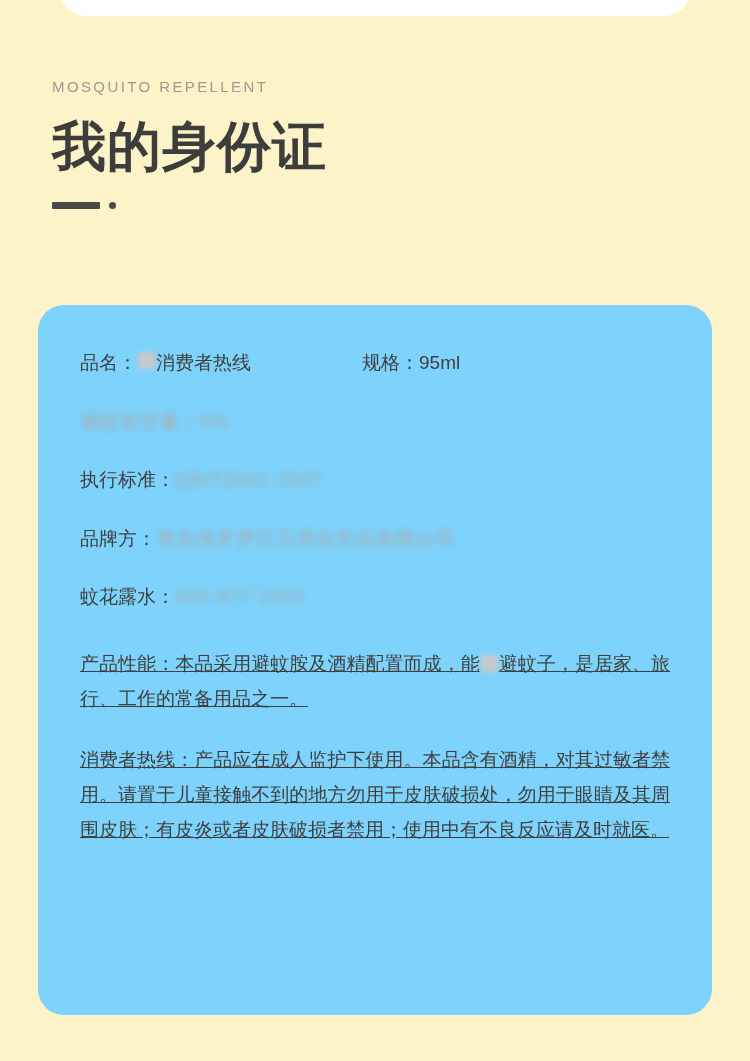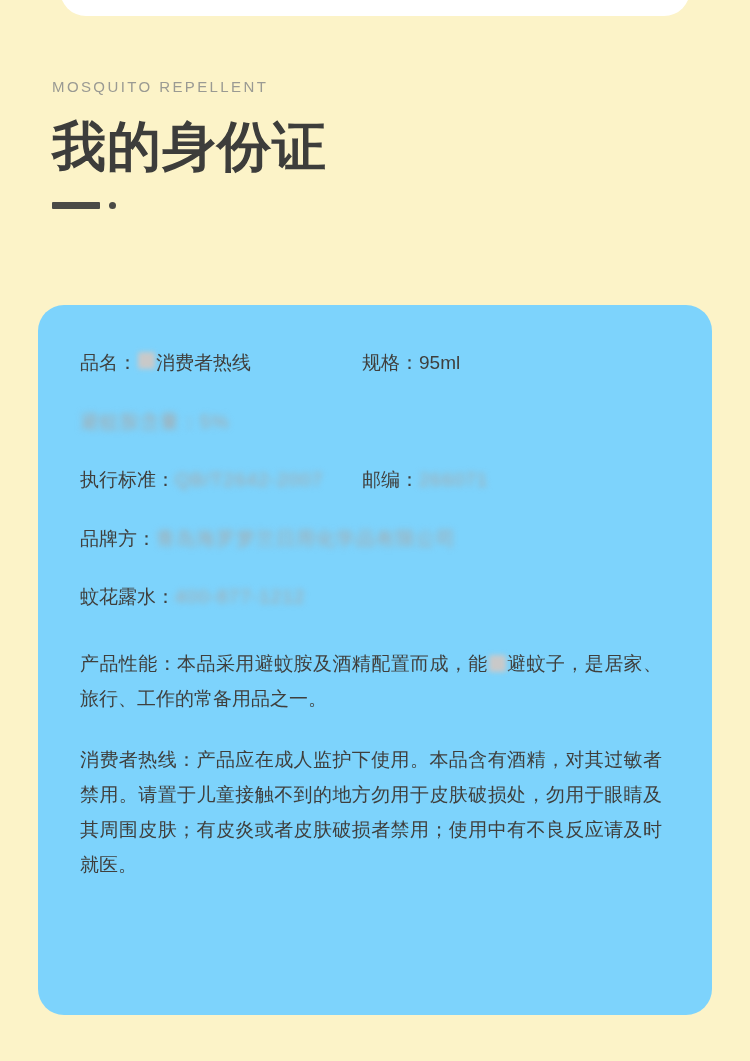--- a/index.html
+++ b/index.html
@@ -115,22 +115,23 @@
     filter: blur(2.5px);
     -webkit-filter: blur(2.5px);
     vertical-align: -2px;
     margin: 0 1px;
     border-radius: 2px;
   }
   .para {
     font-size: 19px;
     line-height: 1.85;
     color: #3f3f3d;
-    margin: 0 8px 26px 0;
+    margin: 0 0 26px 0;
     text-align: justify;
+    text-decoration: underline;
   }
   .para:last-child { margin-bottom: 0; }
   .para-gap { margin-top: 34px; }
 </style>
 </head>
 <body>
 
 <div class="page">
 
   <div class="top-notch"></div>
@@ -162,24 +163,20 @@
       <div class="field">
         <span class="blur">避蚊胺含量：5%</span>
       </div>
     </div>
 
     <div class="row">
       <div class="field col-a">
         <span class="label">执行标准：</span>
         <span class="blur">QB/T2642-2007</span>
       </div>
-      <div class="field">
-        <span class="label">邮编：</span>
-        <span class="blur">266071</span>
-      </div>
     </div>
 
     <div class="row">
       <div class="field">
         <span class="label">品牌方：</span>
         <span class="blur">青岛海罗梦兰日用化学品有限公司</span>
       </div>
     </div>
 
 

